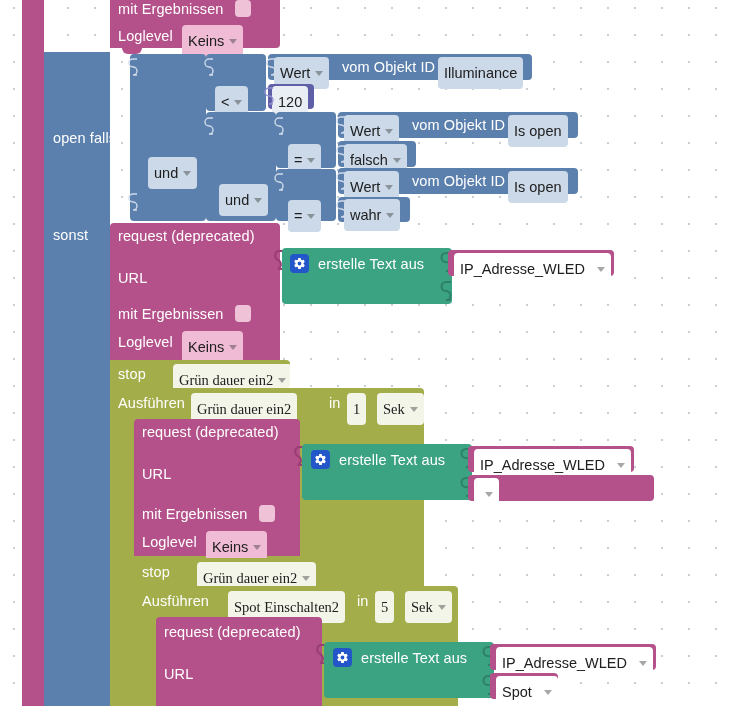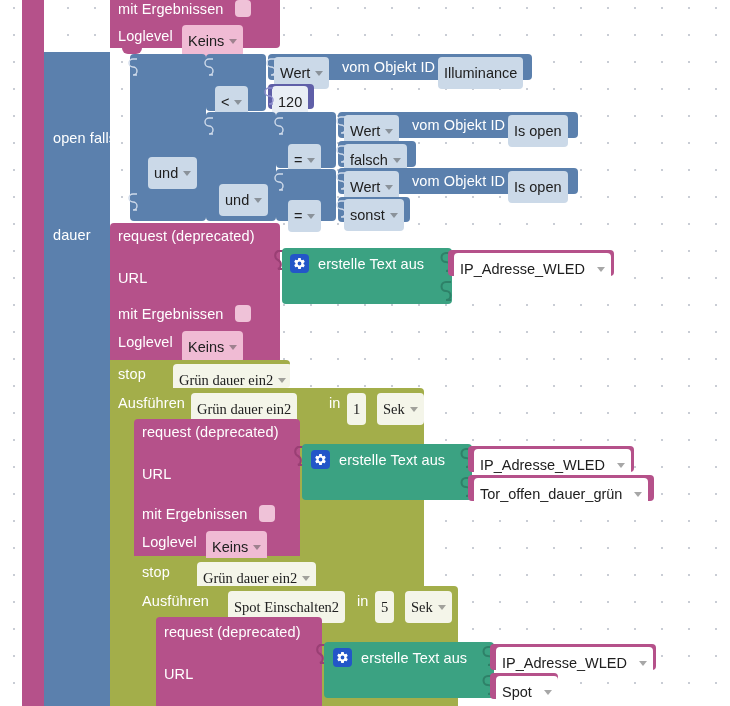--- a/index.html
+++ b/index.html
@@ -88,21 +88,21 @@
     <span class="lbl" style="left:8px;top:29px;">Loglevel</span>
     <span class="field pinkish" style="left:72px;top:25px;">
       <span>Keins</span>
       <i class="caret"></i>
     </span>
   </div>
 
   <div class="blk c-pink" style="left:122px;top:48px;width:20px;height:6px;border-radius:0 0 8px 8px;"></div>
 
   <span class="lbl" style="left:53px;top:131px;">open falls</span>
-  <span class="lbl" style="left:53px;top:228px;">dauer</span>
+  <span class="lbl" style="left:53px;top:228px;">sonst</span>
 
   <div class="blk c-blue" style="left:130px;top:54px;width:76px;height:167px;border-radius:4px;"></div>
   <span class="field bluish" style="left:148px;top:157px;">
     <span>und</span>
     <i class="caret"></i>
   </span>
 
   <div class="notch" style="left:128px;top:58px;">
     <svg width="10" height="22" viewBox="0 0 10 22">
         <path d="M9 1 H5 a4 4 0 0 0 0 8 a4 4 0 0 1 0 8 H9" fill="none" stroke="#cfdaea" stroke-width="1.4"></path>
@@ -224,21 +224,21 @@
     </span>
   </div>
   <div class="notch" style="left:336px;top:172px;">
     <svg width="10" height="22" viewBox="0 0 10 22">
         <path d="M9 1 H5 a4 4 0 0 0 0 8 a4 4 0 0 1 0 8 H9" fill="none" stroke="#cfdaea" stroke-width="1.4"></path>
       </svg>
   </div>
 
   <div class="blk c-blue" style="left:338px;top:197px;width:72px;height:25px;border-radius:4px;">
     <span class="field bluish" style="left:6px;top:2px;">
-      <span>sonst</span>
+      <span>wahr</span>
       <i class="caret"></i>
     </span>
   </div>
   <div class="notch" style="left:336px;top:200px;">
     <svg width="10" height="20" viewBox="0 0 10 20">
         <path d="M9 1 H5 a4 4 0 0 0 0 8 a4 4 0 0 1 0 8 H9" fill="none" stroke="#cfdaea" stroke-width="1.4"></path>
       </svg>
   </div>
 
   <div class="blk c-pink" style="left:110px;top:223px;width:170px;height:137px;border-radius:4px 4px 0 0;">
@@ -345,21 +345,20 @@
   </div>
 
   <div class="blk c-pink" style="left:468px;top:446px;width:166px;height:26px;border-radius:4px;">
     <span class="field palepink" style="left:6px;top:3px;">
       <span>IP_Adresse_WLED</span>
       <i class="caret"></i>
     </span>
   </div>
   <div class="blk c-pink" style="left:468px;top:475px;width:186px;height:26px;border-radius:4px;">
     <span class="field palepink" style="left:6px;top:3px;">
-      <span>Tor_offen_dauer_grün</span>
       <i class="caret"></i>
     </span>
   </div>
 
   <div class="blk c-olive" style="left:134px;top:558px;width:180px;height:28px;border-radius:0 4px 4px 0;">
     <span class="lbl" style="left:8px;top:7px;">stop</span>
     <span class="field lighter" style="left:63px;top:4px;">
       <span>Grün dauer ein2</span>
       <i class="caret"></i>
     </span>

